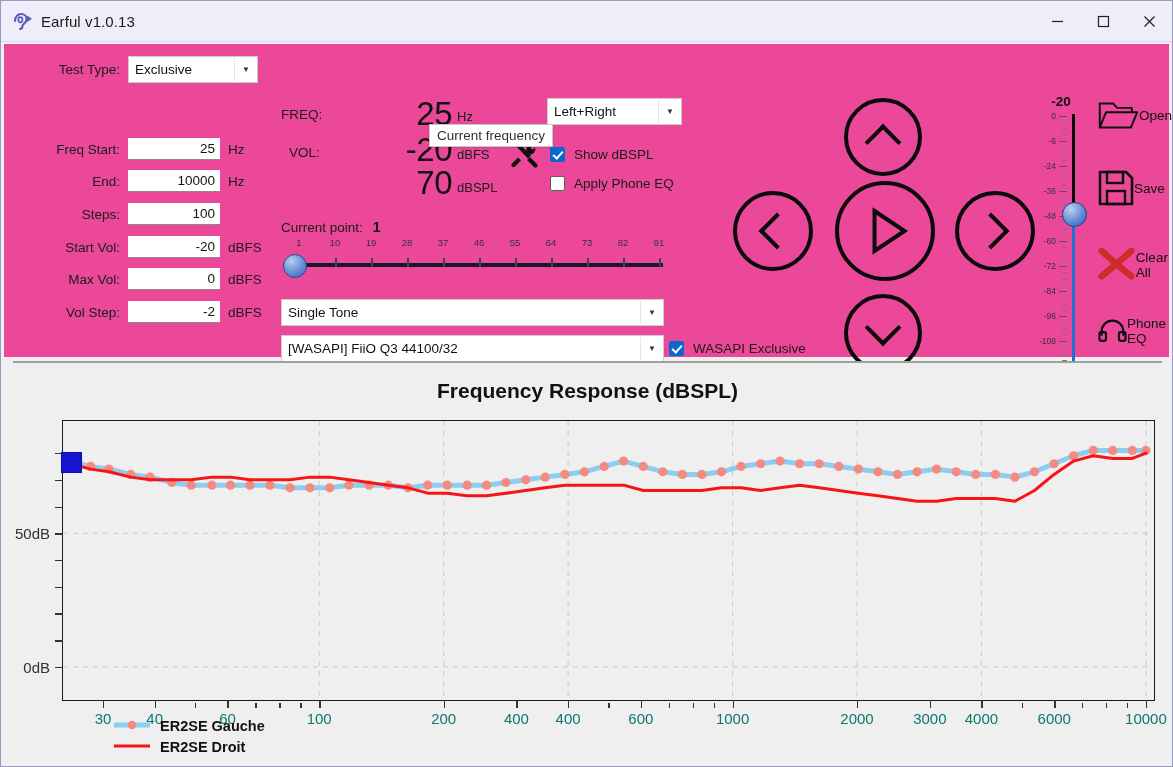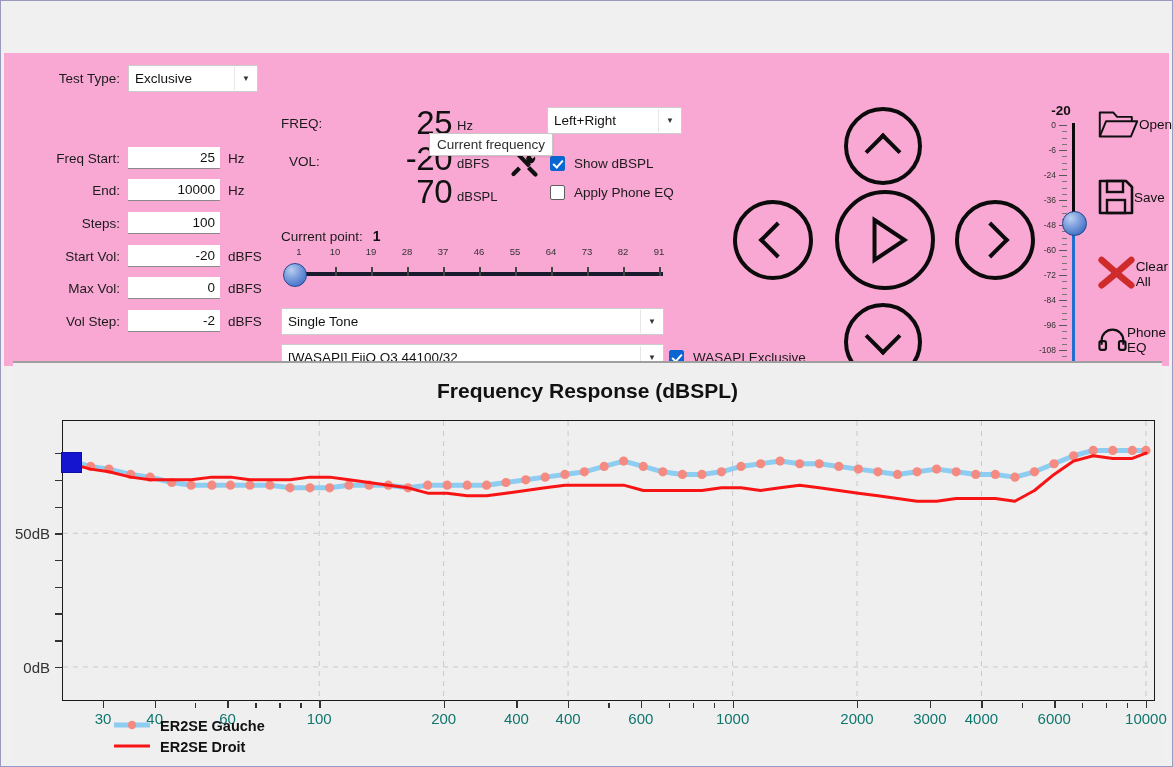--- a/index.html
+++ b/index.html
@@ -16,21 +16,21 @@
   #titlebar{position:absolute;left:0;top:0;width:1171px;height:41px;
             background:#efeef8;border-bottom:1px solid #d8d6ea;
             display:flex;align-items:center;box-sizing:border-box;}
   #app-icon{width:26px;height:26px;margin-left:8px;margin-right:6px;position:relative;flex:none;}
   #title-text{font-size:15px;color:#1a1a1a;letter-spacing:.1px;}
   #wincontrols{margin-left:auto;display:flex;height:41px;}
   .wb{width:46px;height:41px;display:flex;align-items:center;justify-content:center;
       font-size:15px;color:#202020;}
 
   
-  #panel{position:absolute;left:3px;top:52px;width:1165px;height:313px;background:#f9a8d4;}
+  #panel{position:absolute;left:3px;top:43px;width:1165px;height:313px;background:#ec4899;}
   .lbl{font-size:13.5px;color:#1b1b1b;}
   .tf{background:#fff;border:none;border-bottom:1px solid #8a8a8a;
       font-family:"Liberation Sans",sans-serif;font-size:13.5px;color:#111;
       text-align:right;padding:2px 5px 2px 4px;box-sizing:border-box;outline:none;}
   .combo{background:#fff;border:1px solid #cccccc;height:25px;box-sizing:border-box;
          display:flex;align-items:center;position:relative;}
   .combo .ctext{font-size:13.5px;color:#111;padding-left:6px;flex:1;overflow:hidden;white-space:nowrap;}
   .combo .carr{width:22px;height:23px;display:flex;align-items:center;justify-content:center;
                border-left:1px solid #e6e6e6;color:#333;font-size:8px;}
 
@@ -161,20 +161,48 @@
   #legend{position:absolute;left:50px;top:294px;}
   .lgrow{display:flex;align-items:center;height:21px;}
   .lgtext{font-size:14.5px;font-weight:bold;color:#111;margin-left:9px;}
   #cursor-box{position:absolute;width:19px;height:19px;background:#1515cf;border:1px solid #0d0da8;}
 </style>
 </head>
 <body>
 
 <div id="app">
 
+  <div id="titlebar">
+    <div id="app-icon">
+      <svg width="26" height="26" viewBox="0 0 26 26">
+        <path d="M6 13c0-4 2.6-7 6-7 3.2 0 5.6 2.4 5.6 5.3 0 2.4-1.5 3.3-2.6 4.3-1 .9-1.6 1.6-1.6 3 0 1.3-1 2.3-2.3 2.3" fill="none" stroke="#5b5bbe" stroke-width="2.1" stroke-linecap="round"></path>
+        <ellipse cx="11.4" cy="11.8" rx="2.1" ry="2.6" fill="none" stroke="#5b5bbe" stroke-width="1.7"></ellipse>
+        <path d="M18 7.5l5 3.2-5 3.2z" fill="#5b5bbe"></path>
+      </svg>
+    </div>
+    <div id="title-text">Earful v1.0.13</div>
+    <div id="wincontrols">
+      <div class="wb">
+        <svg width="13" height="13" viewBox="0 0 13 13">
+            <line x1="1" y1="6.5" x2="12" y2="6.5" stroke="#202020" stroke-width="1.2"></line>
+          </svg>
+      </div>
+      <div class="wb">
+        <svg width="13" height="13" viewBox="0 0 13 13">
+            <rect x="1.5" y="1.5" width="10" height="10" fill="none" stroke="#202020" stroke-width="1.2"></rect>
+          </svg>
+      </div>
+      <div class="wb close">
+        <svg width="13" height="13" viewBox="0 0 13 13">
+            <line x1="1.5" y1="1.5" x2="11.5" y2="11.5" stroke="currentColor" stroke-width="1.2"></line>
+            <line x1="11.5" y1="1.5" x2="1.5" y2="11.5" stroke="currentColor" stroke-width="1.2"></line>
+          </svg>
+      </div>
+    </div>
+  </div>
 
   <div id="panel">
 
     <div class="row" id="r-testtype">
       <div class="lbl">Test Type:</div>
       <div class="combo" id="tt-combo">
         <div class="ctext">Exclusive</div>
         <div class="carr">▼</div>
       </div>
     </div>

